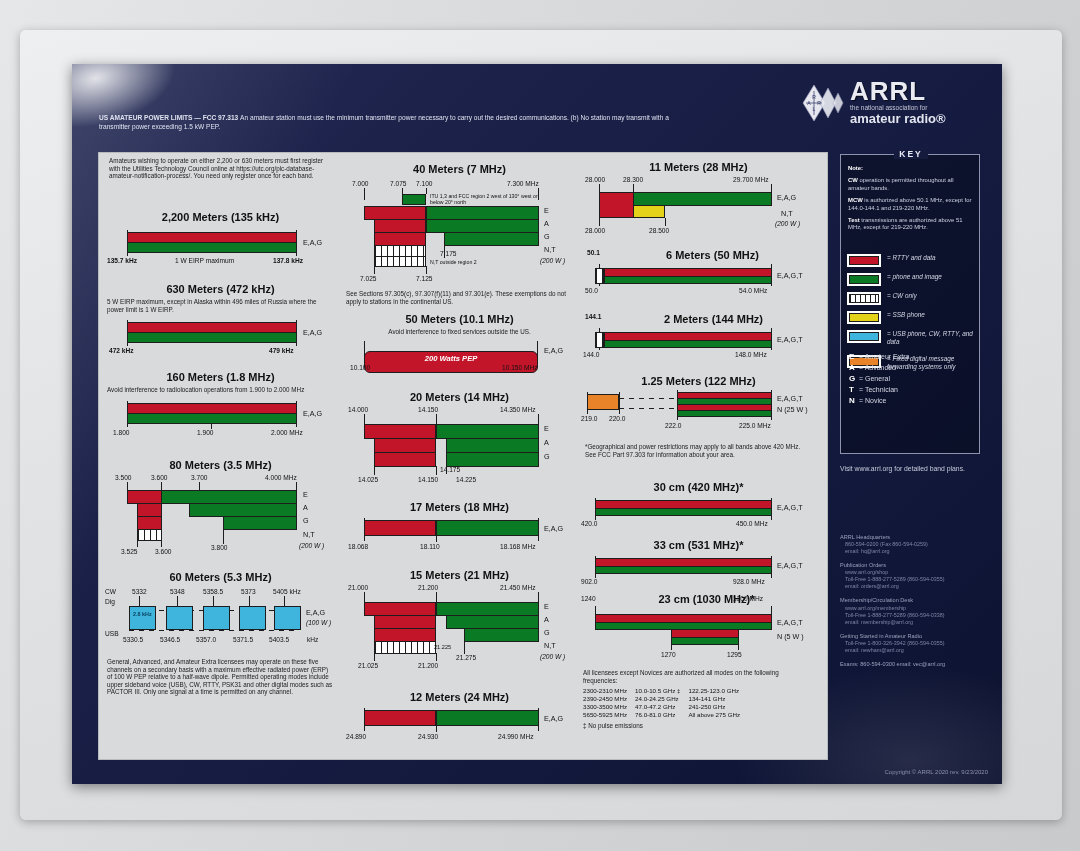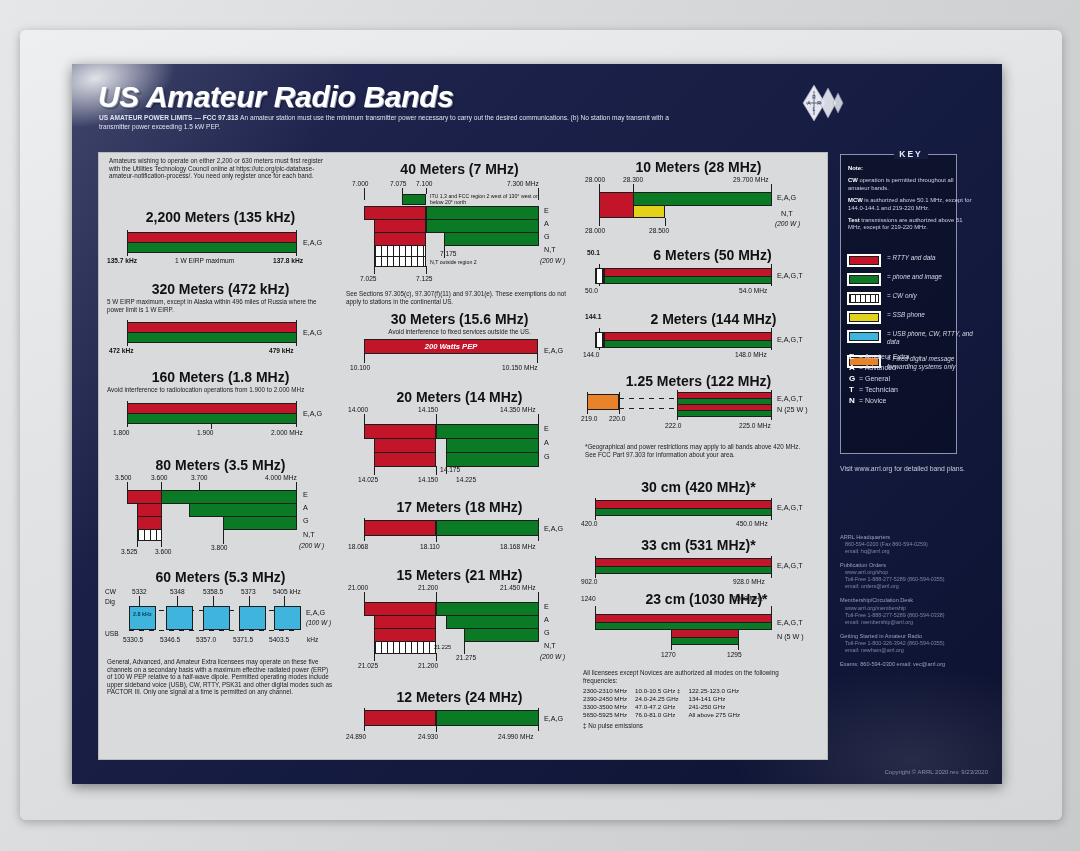--- a/index.html
+++ b/index.html
@@ -69,21 +69,21 @@
     border:1px solid #b9babc;
   }
   .col { position:absolute; top:0; width:235px; height:608px; }
   #col1 { left:4px; }
   #col2 { left:243px; }
   #col3 { left:482px; }
 
   
   .band { position:absolute; left:0; width:235px; }
   .bname {
-    text-align:center; font-size:14px; font-weight:bold; color:#111;
+    text-align:center; font-size:11px; font-weight:bold; color:#111;
     line-height:13px; margin-bottom:2px;
   }
   .bnote { font-size:6.3px; line-height:7.6px; color:#1a1a1a; margin:0 4px 3px 4px; }
   .bnote.center { text-align:center; }
   .chartwrap { position:relative; }
   .seg { position:absolute; }
   .red   { background:#c3152a; border:1px solid #1d1d1d; }
   .green { background:#0b7a24; border:1px solid #1d1d1d; }
   .yellow{ background:#e3d219; border:1px solid #1d1d1d; }
   .cyan  { background:#3fb5de; border:1px solid #1d1d1d; }
@@ -98,21 +98,21 @@
     background:repeating-linear-gradient(90deg,#1d1d1d 0 5px,transparent 5px 10px); }
   .lbl { position:absolute; font-size:6.6px; color:#111; white-space:nowrap; line-height:8px; }
   .lbl.b { font-weight:bold; }
   .cls { position:absolute; font-size:7.2px; color:#111; line-height:9.5px; white-space:nowrap; }
   .cls.small { font-size:6.6px; font-style:italic; }
   .inbar { position:absolute; font-size:7.6px; font-weight:bold; font-style:italic;
     color:#fff; width:100%; text-align:center; line-height:11px; }
 
   
   #keybox {
-    position:absolute; left:768px; top:90px; width:117px; height:300px;
+    position:absolute; left:768px; top:90px; width:140px; height:300px;
     border:1px solid #8e92ad; background:rgba(8,11,30,.55);
   }
   #keytitle {
     position:absolute; top:-6px; left:0; width:140px; text-align:center;
     font-size:8.5px; font-weight:bold; color:#e8eaf4; letter-spacing:2px;
   }
   #keytitle span { background:#151b3c; padding:0 5px; }
   .keyline { position:absolute; top:-1px; height:1px; background:#8e92ad; width:40px; }
   #keynote { position:absolute; left:7px; top:10px; width:126px;
     font-size:5.9px; line-height:7.4px; color:#cdd1e2; }
@@ -142,41 +142,45 @@
 
 <div id="photo-bg"></div>
 <div id="laminate"></div>
 
 <div id="card">
   <div class="glare" id="glare2"></div>
   <div class="glare" id="glare1"></div>
   <div class="glare" id="glare3"></div>
 
   <div id="header">
-    <div id="title">US Amateur Radio Bands</div>
     <div id="powerlimits">
       <span>US AMATEUR POWER LIMITS — FCC 97.313</span>
       <span class="reg">An amateur station must use the minimum transmitter power necessary to carry out the desired communications.  (b) No station may transmit with a transmitter power exceeding 1.5 kW PEP.</span>
     </div>
 
     <div id="logo">
       <svg id="logo-diamond" viewBox="0 0 44 42">
         <g fill="#e6e7ef" stroke="#9ea3bd" stroke-width=".6">
           <polygon points="14,3 25,21 14,39 3,21"></polygon>
           <polygon points="28,6 36,21 28,36 20,21" opacity=".92"></polygon>
           <polygon points="38,11 43,21 38,31 33,21" opacity=".85"></polygon>
         </g>
         <g fill="#2a3160" font-family="Liberation Sans, sans-serif" font-size="5" text-anchor="middle">
           <text x="9" y="23">A</text>
             <text x="14" y="17">R</text>
           <text x="19" y="23">R</text>
             <text x="14" y="29">L</text>
         </g>
         <path d="M14 9 L14 33 M6 21 L22 21" stroke="#2a3160" stroke-width=".7" fill="none"></path>
       </svg>
+      <div id="logo-text">
+        <div id="logo-arrl">ARRL</div>
+        <div id="logo-tag1">the national association for</div>
+        <div id="logo-tag2">amateur radio®</div>
+      </div>
     </div>
   </div>
 
   <div id="panel">
 
     <div class="col" id="col1">
 
       <div class="band" style="top:4px;">
         <div class="bnote" style="margin:0 6px;">Amateurs wishing to operate on either 2,200 or 630 meters must first register with the Utilities Technology Council online at https://utc.org/plc-database-amateur-notification-process/. You need only register once for each band.</div>
       </div>
@@ -189,21 +193,21 @@
           <div class="tick" style="left:24px; top:4px; height:26px;"></div>
           <div class="tick" style="left:193px; top:4px; height:26px;"></div>
           <div class="cls" style="left:200px; top:12px;">E,A,G</div>
           <div class="lbl b" style="left:4px; top:31px;">135.7 kHz</div>
           <div class="lbl" style="left:72px; top:31px;">1 W EIRP maximum</div>
           <div class="lbl b" style="left:170px; top:31px;">137.8 kHz</div>
         </div>
       </div>
 
       <div class="band" style="top:130px;">
-        <div class="bname">320 Meters (472 kHz)</div>
+        <div class="bname">630 Meters (472 kHz)</div>
         <div class="bnote">5 W EIRP maximum, except in Alaska within 496 miles of Russia where the power limit is 1 W EIRP.</div>
         <div class="chartwrap" style="height:40px;">
           <div class="seg red" style="left:24px; top:6px;  width:170px; height:11px;"></div>
           <div class="seg green" style="left:24px; top:16px; width:170px; height:11px;"></div>
           <div class="tick" style="left:24px; top:4px; height:26px;"></div>
           <div class="tick" style="left:193px; top:4px; height:26px;"></div>
           <div class="cls" style="left:200px; top:12px;">E,A,G</div>
           <div class="lbl b" style="left:6px; top:31px;">472 kHz</div>
           <div class="lbl b" style="left:166px; top:31px;">479 kHz</div>
         </div>
@@ -350,24 +354,24 @@
           <div class="cls" style="left:202px; top:28px;">E</div>
           <div class="cls" style="left:202px; top:41px;">A</div>
           <div class="cls" style="left:202px; top:54px;">G</div>
           <div class="cls" style="left:202px; top:67px;">N,T</div>
           <div class="cls small" style="left:198px; top:78px;">(200 W )</div>
         </div>
         <div class="bnote">See Sections 97.305(c), 97.307(f)(11) and 97.301(e). These exemptions do not apply to stations in the continental US.</div>
       </div>
 
       <div class="band" style="top:160px;">
-        <div class="bname">30 Meters (15.6 MHz)</div>
+        <div class="bname">50 Meters (10.1 MHz)</div>
         <div class="bnote center">Avoid interference to fixed services outside the US.</div>
         <div class="chartwrap" style="height:36px;">
-          <div class="seg red" style="left:22px; top:0; width:174px; height:15px;">
+          <div class="seg red" style="left:22px; top:12px; width:174px; height:22px;border-radius:6px;">
             <div class="inbar" style="left:0; top:1px;">200 Watts PEP</div>
           </div>
           <div class="tick" style="left:22px; top:2px; height:22px;"></div>
           <div class="tick" style="left:195px; top:2px; height:22px;"></div>
           <div class="cls" style="left:202px; top:7px;">E,A,G</div>
           <div class="lbl" style="left:8px; top:25px;">10.100</div>
           <div class="lbl" style="left:160px; top:25px;">10.150 MHz</div>
         </div>
       </div>
 
@@ -465,21 +469,21 @@
           <div class="lbl" style="left:4px; top:27px;">24.890</div>
           <div class="lbl" style="left:76px; top:27px;">24.930</div>
           <div class="lbl" style="left:156px; top:27px;">24.990 MHz</div>
         </div>
       </div>
     </div>
 
     <div class="col" id="col3">
 
       <div class="band" style="top:8px;">
-        <div class="bname">10 Meters (28 MHz)</div>
+        <div class="bname">11 Meters (28 MHz)</div>
         <div class="chartwrap" style="height:72px;">
           <div class="lbl" style="left:4px; top:0;">28.000</div>
           <div class="lbl" style="left:42px; top:0;">28.300</div>
           <div class="lbl" style="left:152px; top:0;">29.700 MHz</div>
           <div class="tick" style="left:18px; top:8px; height:8px;"></div>
           <div class="tick" style="left:52px; top:8px; height:8px;"></div>
           <div class="tick" style="left:190px; top:8px; height:8px;"></div>
 
           <div class="seg red" style="left:18px; top:16px; width:35px; height:26px;"></div>
           <div class="seg green" style="left:52px; top:16px; width:139px; height:14px;"></div>

